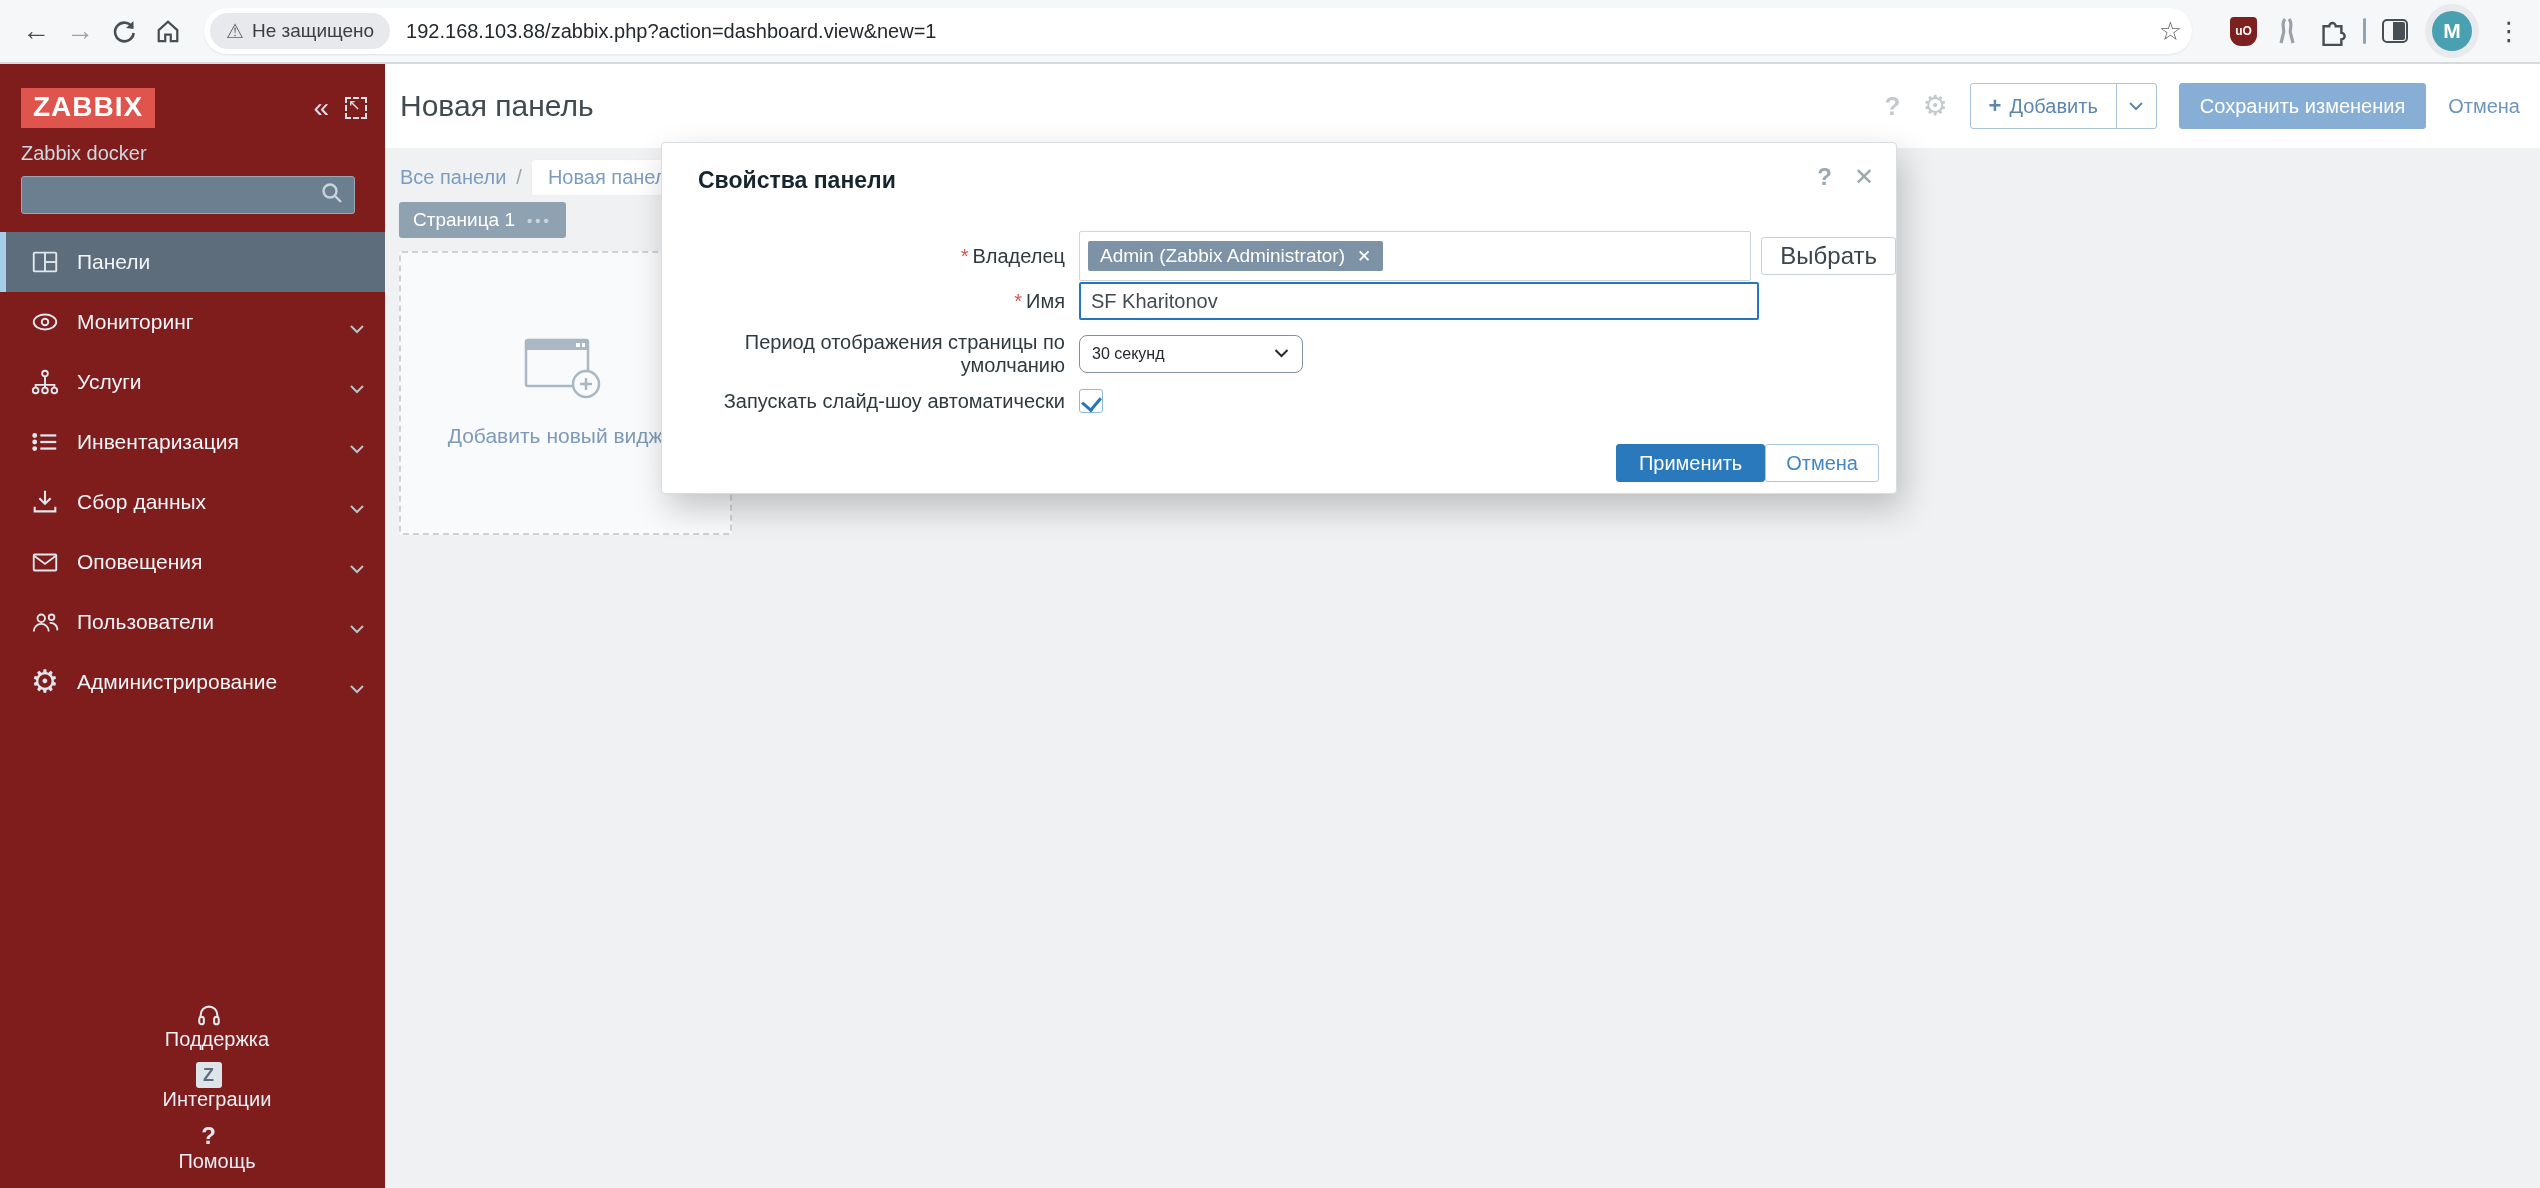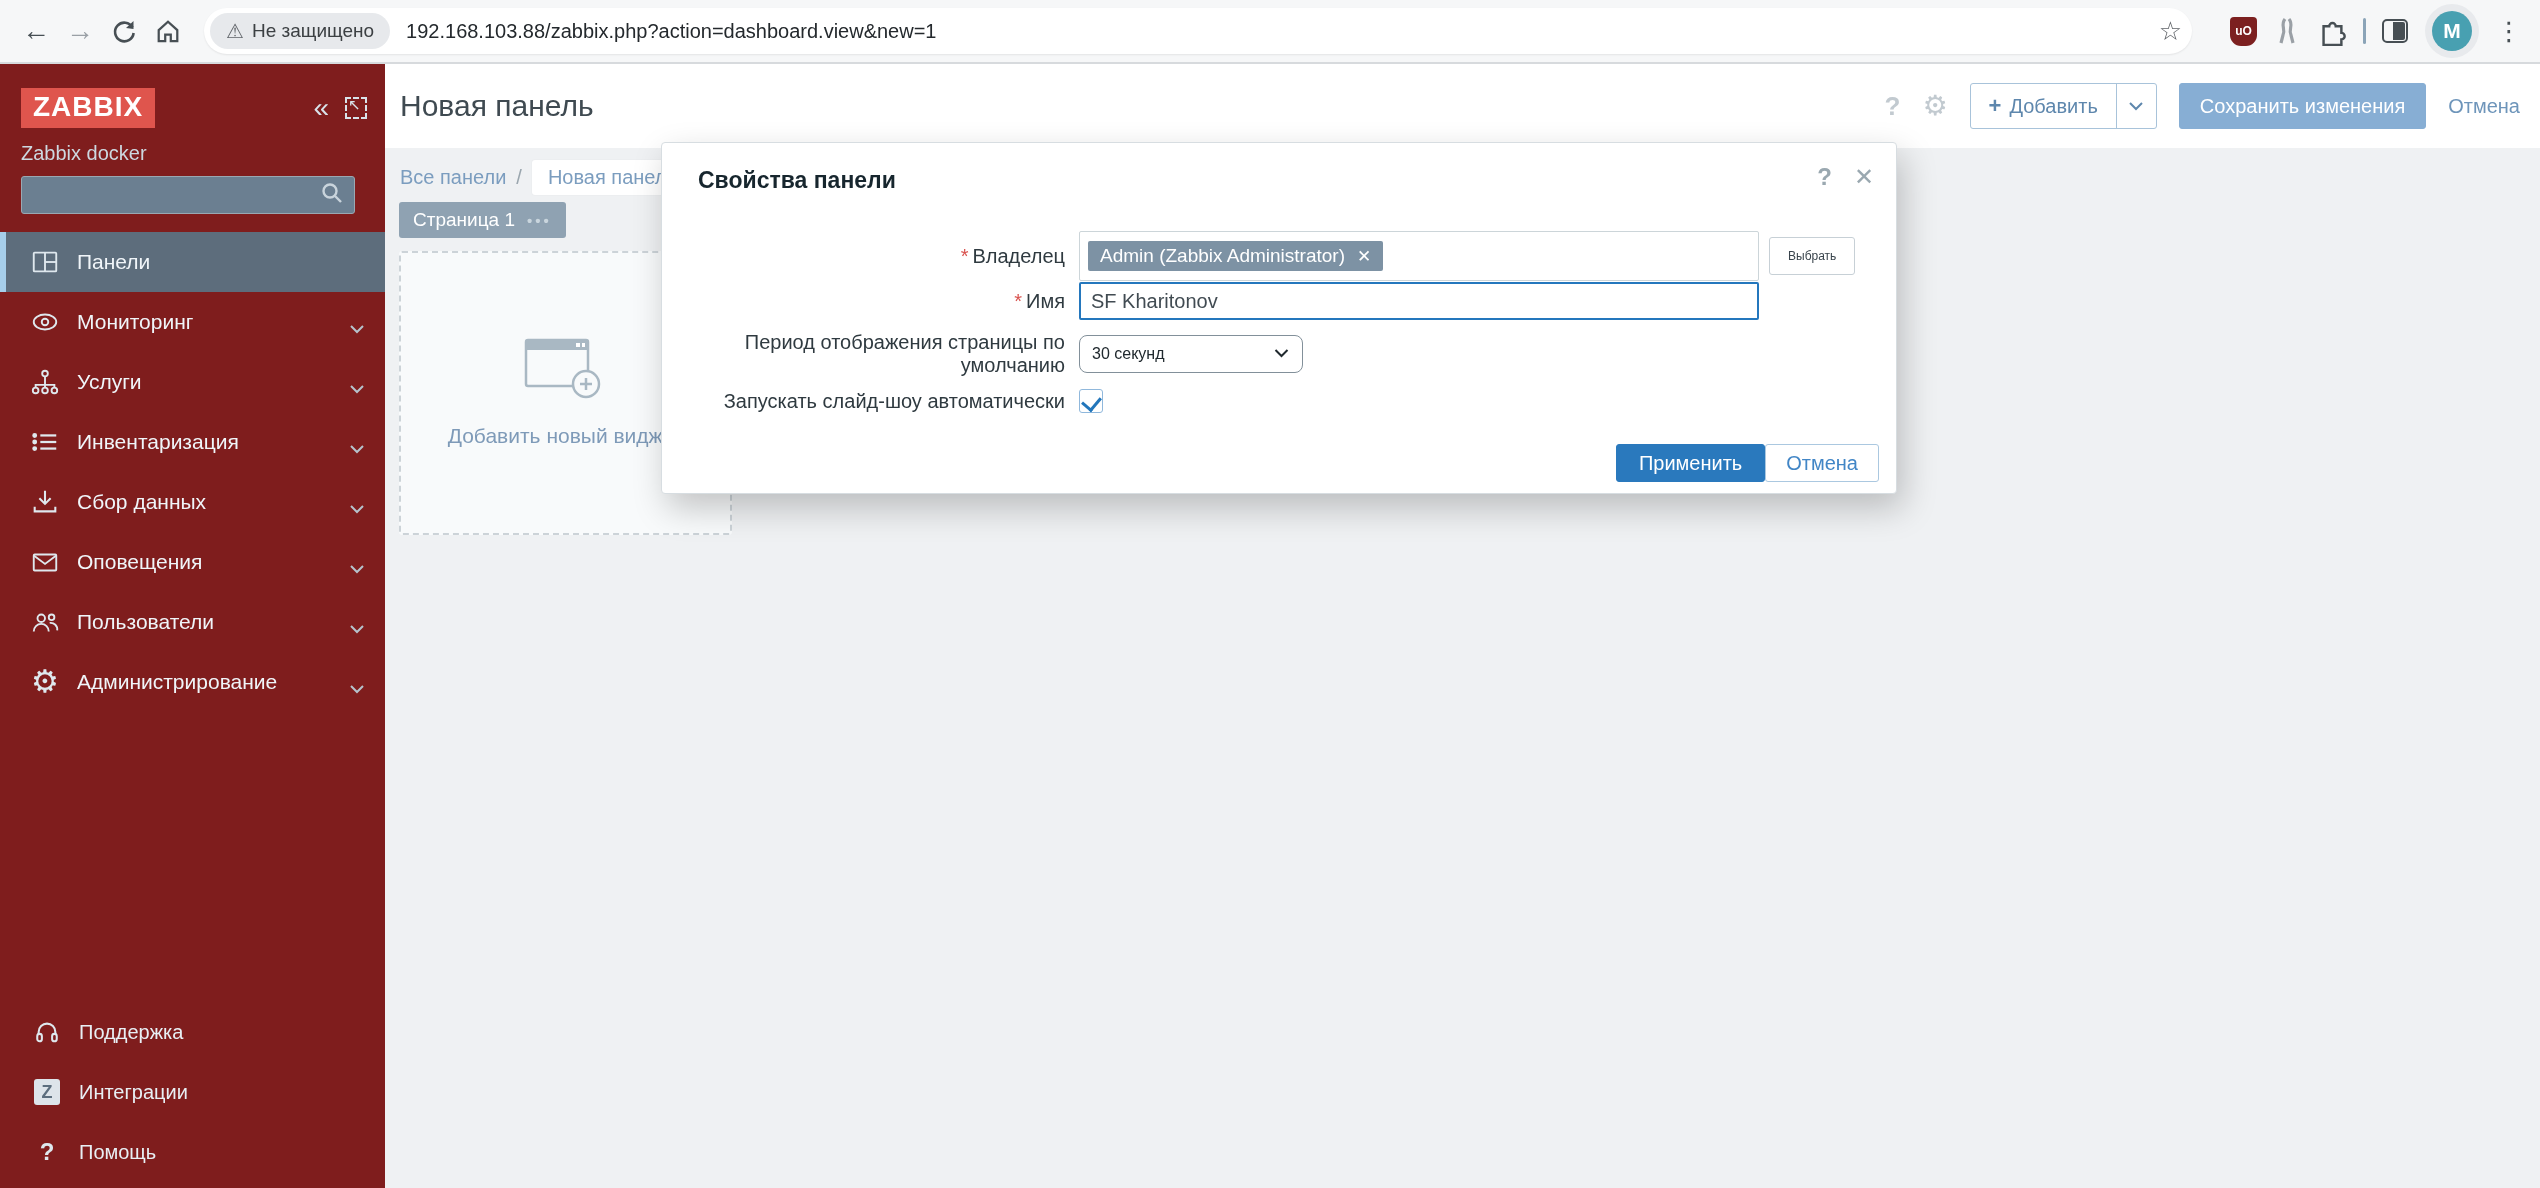--- a/index.html
+++ b/index.html
@@ -49,21 +49,21 @@
   .nav { position:absolute; top:168px; left:0; right:0; }
   .nav-item { height:60px; display:flex; align-items:center; padding-left:29px; position:relative;
               color:#f0f5f9; font-size:21px; cursor:pointer; }
   .nav-item .ic { width:32px; display:flex; justify-content:center; flex:0 0 auto; }
   .nav-item .lbl { margin-left:16px; }
   .nav-item .chev { position:absolute; right:20px; top:24px; }
   .nav-item.active { background:#5d6d7c; border-left:6px solid #a6ceea; padding-left:23px; }
   .gear-glyph { font-size:31px; line-height:30px; color:#dfe8ee; }
 
   .side-footer { position:absolute; bottom:6px; left:0; right:0; }
-  .sf-item { height:60px; display:flex; align-items:center; padding-left:32px; color:#e8eff4; font-size:20px; cursor:pointer; }
+  .sf-item { height:60px; display:flex; align-items:center; padding-left:32px; color:#e8eff4; font-size:20px; cursor:pointer;flex-direction:column; }
   .sf-item .ic { width:30px; display:flex; justify-content:center; color:#dfe8ee; font-size:24px; font-weight:bold; }
   .sf-item .lbl { margin-left:17px; }
   .z-badge { width:26px; height:26px; background:#dde4ea; color:#5c6e7e; font-weight:bold; font-size:18px;
              display:flex; align-items:center; justify-content:center; border-radius:3px; }
 
   
   .main { flex:1; position:relative; background:#eff1f3; }
   .page-header { position:absolute; top:0; left:0; right:0; height:84px; background:#fff; display:flex; align-items:center;
                  padding:0 20px 0 15px; }
   .page-title { font-size:30px; color:#3f4a51; }
@@ -100,21 +100,21 @@
   .m-row { position:absolute; left:0; display:flex; align-items:center; width:100%; }
   .m-label { width:403px; text-align:right; font-size:20px; color:#2f3a40; flex:0 0 auto; }
   .req { color:#d9534f; margin-right:4px; }
   .m-field { margin-left:14px; }
   .multiselect { width:680px; height:50px; border:1px solid #ccd5d9; border-radius:2px; background:#fff;
                  display:flex; align-items:center; padding:8px; }
   .chip { background:#7d92a4; color:#fff; height:30px; display:flex; align-items:center; gap:12px;
           padding:0 12px; font-size:19px; border-radius:2px; }
   .chip .x { font-weight:bold; font-size:17px; }
   .select-btn { margin-left:10px; height:38px; border:1px solid #c7d0d6; border-radius:3px; background:#fff;
-                color:#39444c; font-size:12px; padding:0 18px; display:flex; align-items:center; }
+                color:#39444c; font-size:24px; padding:0 18px; display:flex; align-items:center; }
   .text-input { width:680px; height:38px; border:2px solid #2477bd; border-radius:2px; font-size:20px;
                 color:#414b52; padding:0 10px; outline:none; font-family:inherit; }
   .zselect { width:224px; height:38px; border:1px solid #82909a; border-radius:8px; background:#fff;
              display:flex; align-items:center; padding:0 12px; font-size:16px; color:#20292e; }
   .zselect .car { margin-left:auto; }
   .checkbox { width:24px; height:24px; border:1px solid #90b8dc; border-radius:3px; background:#fff; position:relative; }
   .checkbox.checked::after { content:""; position:absolute; left:5px; top:3px; width:10px; height:14px;
                              border-right:3.5px solid #2276bb; border-bottom:3.5px solid #2276bb; transform:rotate(40deg); }
   .modal-footer { position:absolute; top:301px; right:17px; display:flex; gap:0; }
   .apply-btn { height:38px; background:#2a79bd; border:1px solid #2a79bd; border-radius:3px; color:#fff;

